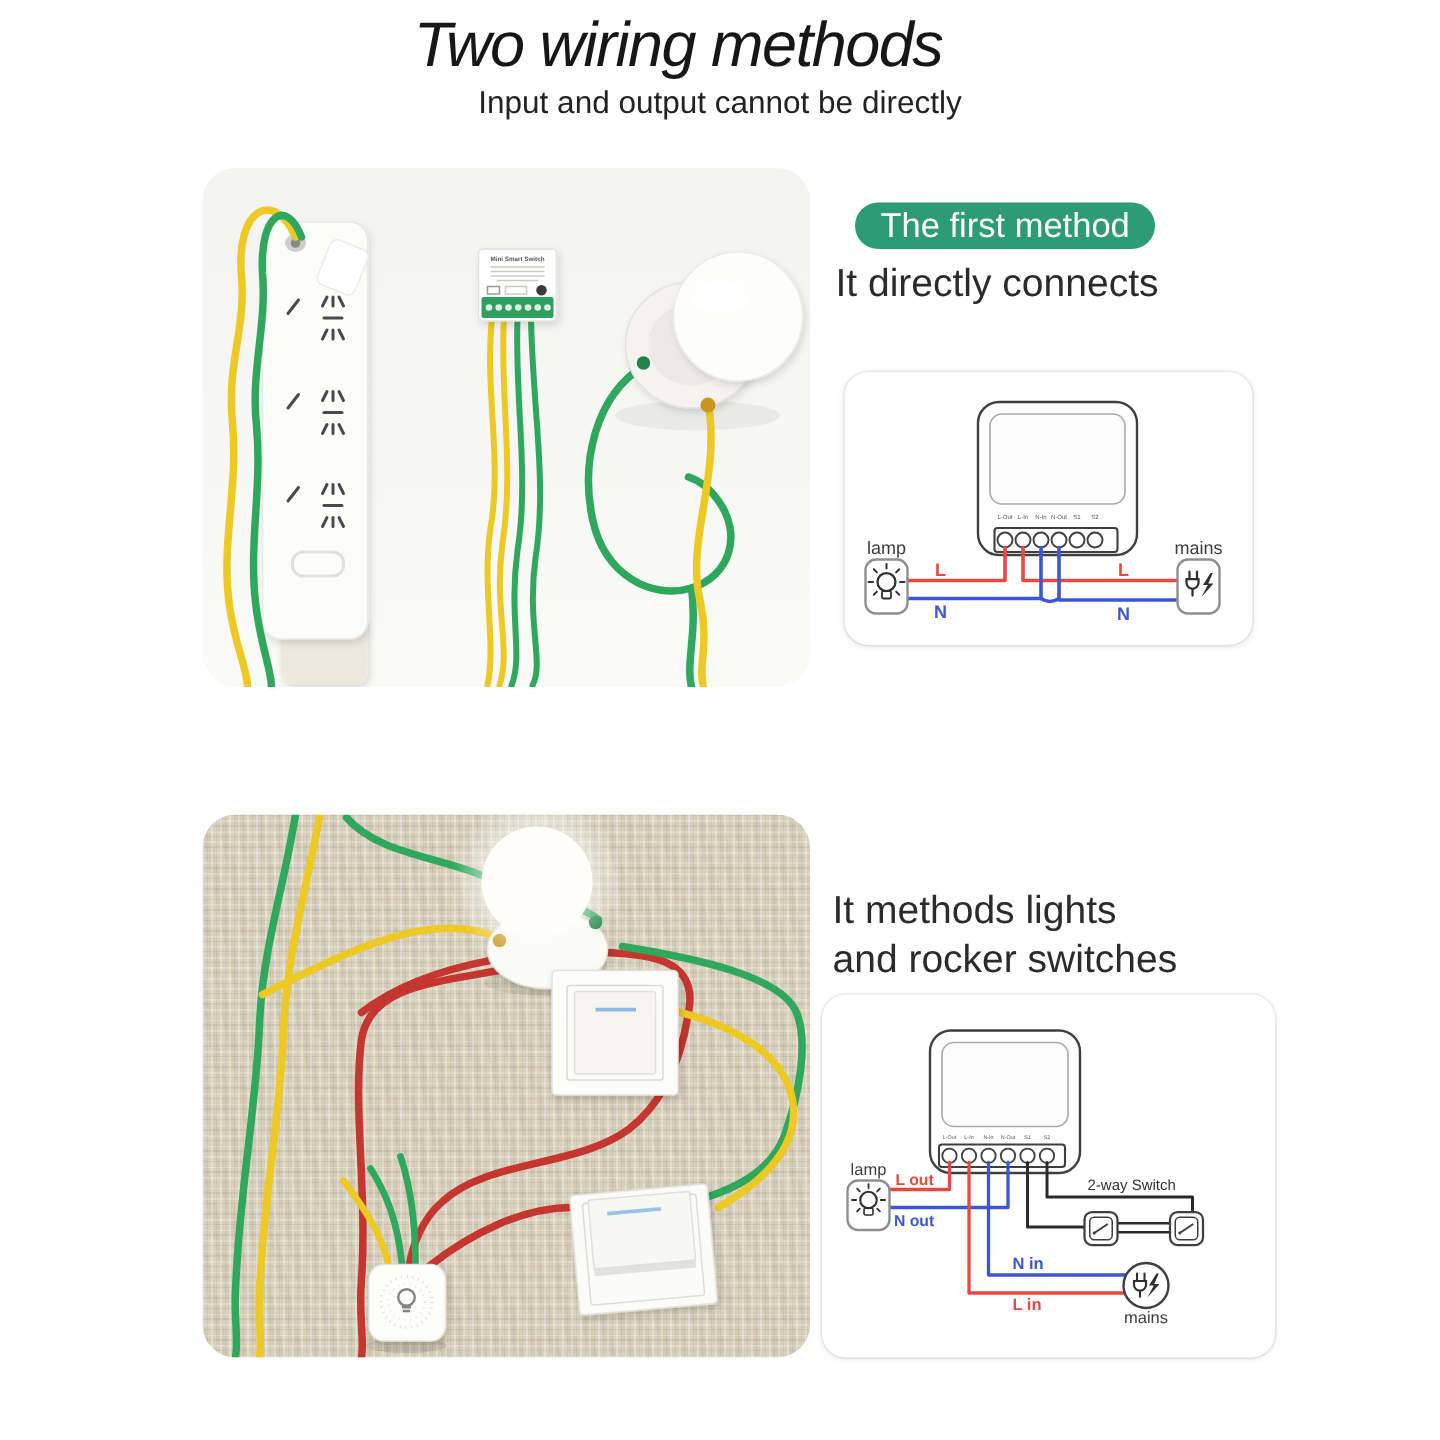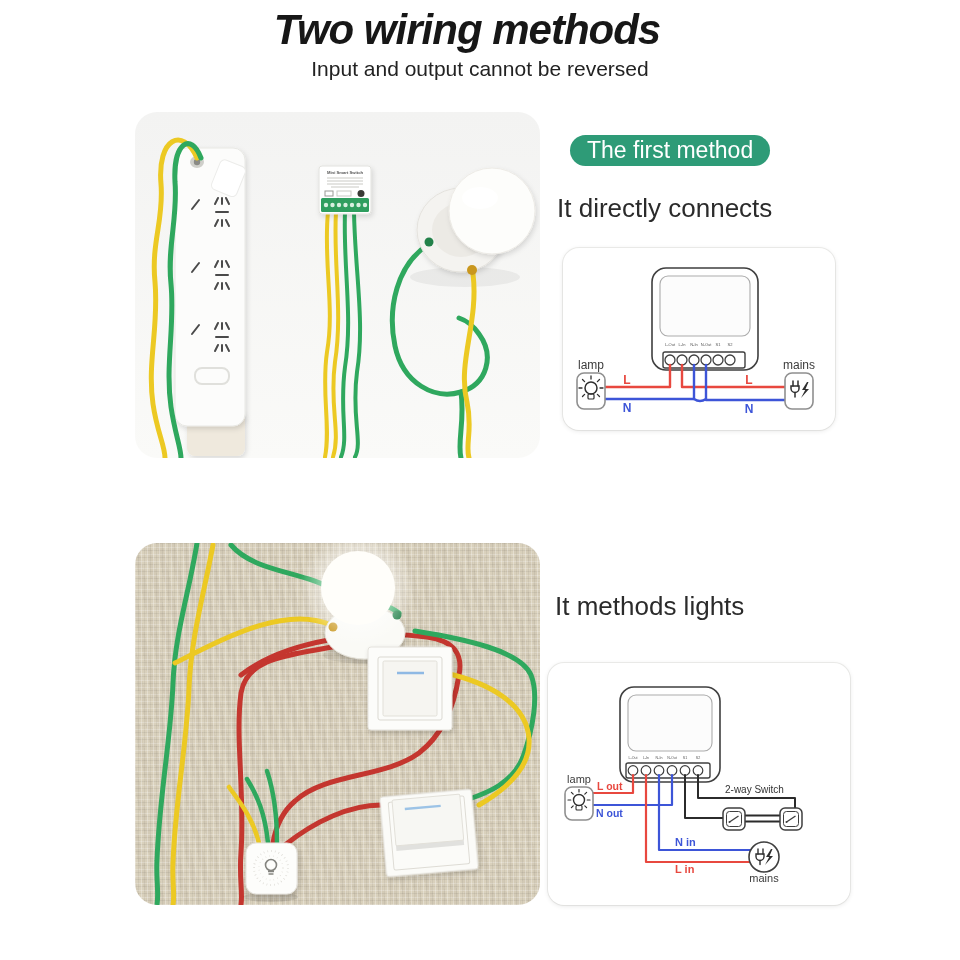--- a/index.html
+++ b/index.html
@@ -1,52 +1,52 @@
 <!DOCTYPE html>
 <html><head>
 <meta charset="utf-8">
 <style>
   html,body{margin:0;padding:0;background:#fff;}
   #page{position:relative;width:960px;height:960px;background:#ffffff;overflow:hidden;
         font-family:"Liberation Sans",sans-serif;}
   .title{position:absolute;left:0;top:6px;width:904px;text-align:center;
-         font-size:42px;font-weight:700;font-style:italic;color:#171717;letter-spacing:-1px;margin-left:15px;}
+         font-size:42px;font-weight:400;font-style:italic;color:#171717;letter-spacing:-1px;}
   .subtitle{position:absolute;left:0;top:57px;width:960px;text-align:center;
             font-size:21px;color:#222;}
   .photo-card{position:absolute;border-radius:22px;overflow:hidden;}
   #photo1{left:135px;top:112px;width:405px;height:346px;
           background:linear-gradient(180deg,#f3f3f2,#fafaf8);}
   #photo2{left:135px;top:543px;width:405px;height:362px;
           background-color:#d8cfba;
           background-image:
             repeating-linear-gradient(90deg,rgba(255,255,255,.28) 0 1px,rgba(0,0,0,0) 1px 3px,rgba(0,0,0,.05) 3px 4px,rgba(0,0,0,0) 4px 6px),
             repeating-linear-gradient(0deg,rgba(255,255,255,.22) 0 1px,rgba(0,0,0,0) 1px 4px,rgba(0,0,0,.06) 4px 5px,rgba(0,0,0,0) 5px 7px),
             repeating-linear-gradient(78deg,rgba(0,0,0,.025) 0 6px,rgba(255,255,255,.03) 6px 12px);}
   .badge{position:absolute;display:inline-flex;align-items:center;height:31px;
          padding:0 17px;border-radius:17px;background:#2E9B77;color:#fff;
          font-size:23px;font-weight:500;white-space:nowrap;}
   #badge1{left:570px;top:135px;}
   #badge2{left:551px;top:553px;}
   .desc{position:absolute;color:#2b2b2b;font-size:26px;line-height:33px;font-weight:500;}
-  #desc1{left:557px;top:172px;margin-top:20px;}
+  #desc1{left:557px;top:172px;}
   #desc2{left:555px;top:590px;}
   .diag-card{position:absolute;background:#fff;border-radius:16px;
              box-shadow:0 1px 5px rgba(0,0,0,.10),0 0 0 1px #f0f0ee;}
   #diag1{left:563px;top:248px;width:272px;height:182px;}
   #diag2{left:548px;top:663px;width:302px;height:242px;}
   svg{display:block;}
   svg text{font-family:"Liberation Sans",sans-serif;}
 </style>
 </head>
 <body>
 
 <div id="page">
 
   <div class="title">Two wiring methods</div>
-  <div class="subtitle">Input and output cannot be reversed</div>
+  <div class="subtitle">Input and output cannot be directly</div>
 
   <div id="photo1" class="photo-card">
     <svg width="405" height="346" viewBox="0 0 405 346">
       <defs>
         <filter id="ds-a" x="-30%" y="-30%" width="160%" height="160%">
           <feDropShadow dx="1.5" dy="2.5" stdDeviation="2.5" flood-color="#000" flood-opacity="0.13"></feDropShadow>
         </filter>
       </defs>
 
       <g>
@@ -256,20 +256,21 @@
         <g stroke="#84847f" stroke-width="1.6" fill="none">
           <circle cx="136" cy="322" r="5.5"></circle>
           <path d="M133 328.5 h6 M133.5 331 h5"></path>
         </g>
       </g>
     </svg>
   </div>
 
   <div id="desc2" class="desc">
     <div>It methods lights</div>
+    <div>and rocker switches</div>
   </div>
 
   <div id="diag2" class="diag-card">
     <svg width="302" height="242" viewBox="0 0 302 242">
 
       <g>
         <rect x="72" y="24" width="100" height="95" rx="14" fill="#fff" stroke="#3f3f3f" stroke-width="1.6"></rect>
         <rect x="80" y="32" width="84" height="56" rx="8" fill="#fcfcfc" stroke="#ababab" stroke-width="1.1"></rect>
         <g font-size="3.6" text-anchor="middle" fill="#555">
           <text x="85" y="96">L-Out</text>

